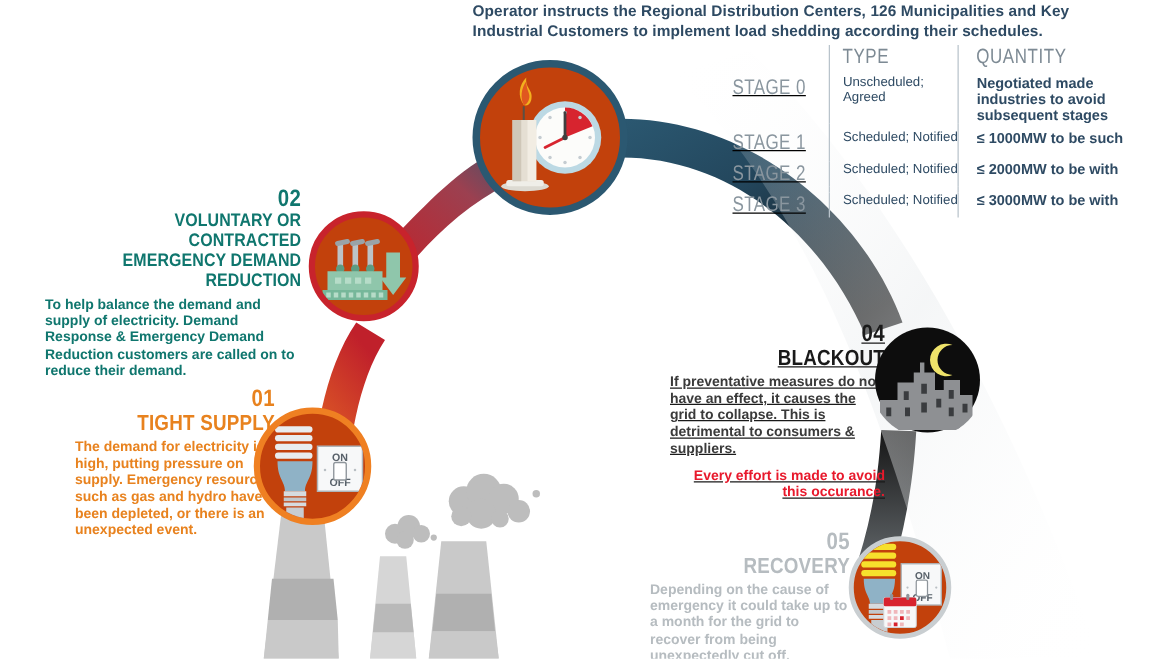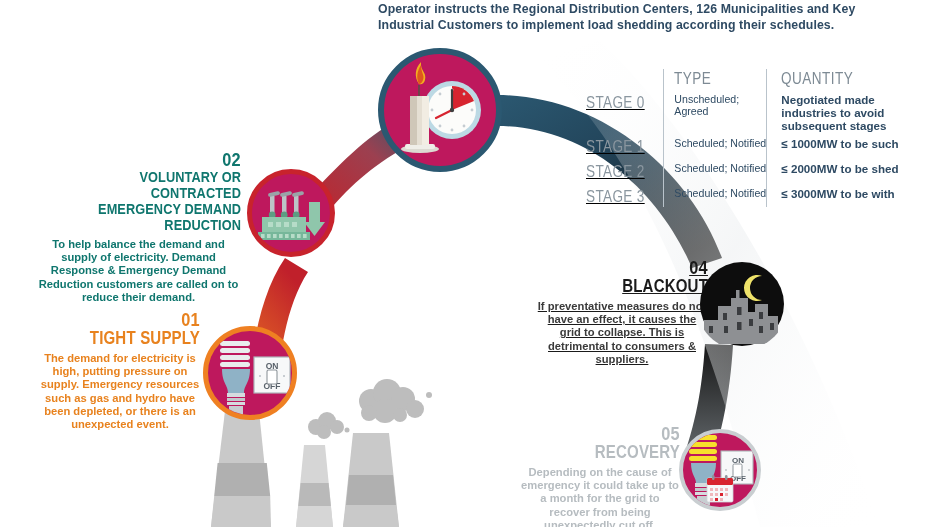--- a/index.html
+++ b/index.html
@@ -18,21 +18,21 @@
     font-size:12.3px;line-height:16.6px;
     color:#2e4a63;font-weight:bold;
     letter-spacing:0.1px;
   }
 
   
   .ribbons{position:absolute;left:0;top:0;width:938px;height:527px;}
 
   
   .table-wrap{position:absolute;left:586px;top:36px;width:340px;height:140px;}
-  .tbl{width:100%;border-collapse:collapse;margin-top:33px;}
+  .tbl{width:100%;border-collapse:collapse;}
   .tbl td{vertical-align:top;padding:0;}
   .th-type,.th-qty{
     font-size:16.5px;color:#7d8a94;font-weight:normal;
     letter-spacing:0.6px;
     font-family:"Liberation Sans Narrow","Liberation Sans",sans-serif;
     transform:scaleX(0.82);transform-origin:left center;
     padding-bottom:5px;
   }
   .stage-lbl{
     font-size:17px;color:#8a969f;letter-spacing:0.4px;
@@ -60,37 +60,37 @@
     font-size:17.5px;font-weight:bold;letter-spacing:0.2px;line-height:18px;
     transform:scaleX(0.86);transform-origin:right center;
     white-space:nowrap;
   }
   .ttl2{
     font-size:14.5px;font-weight:bold;letter-spacing:0.1px;line-height:16px;
     transform:scaleX(0.88);transform-origin:right center;
   }
   .body{
     font-size:11.2px;line-height:13.2px;font-weight:bold;
-    text-align:center;margin-top:5px;
+    text-align:left;margin-top:5px;
   }
   .sub{
     font-size:11.2px;line-height:13.2px;font-weight:bold;
     text-align:right;margin-top:9px;color:#e8192c;
   }
 
   
   #blk02{position:absolute;left:36px;top:150px;width:205px;text-align:right;color:#0f766e;}
-  #blk01{position:absolute;left:40px;top:310px;width:160px;text-align:right;color:#e8821e;}
+  #blk01{position:absolute;left:60px;top:310px;width:160px;text-align:right;color:#e8821e;}
   #blk04{position:absolute;left:536px;top:258px;width:172px;text-align:right;color:#1a1a1a;text-decoration:underline;}
   #blk05{position:absolute;left:520px;top:424px;width:160px;text-align:right;color:#b6bcc0;}
   #blk04 .body{color:#3a3a3a;}
   #blk05 .body{color:#b6bcc0;}
 
   
-  .circ{position:absolute;border-radius:50%;overflow:hidden;box-sizing:border-box;background:#be185d;}
+  .circ{position:absolute;border-radius:50%;overflow:hidden;box-sizing:border-box;background:#c2410c;}
   #c03{left:378px;top:48px;width:124px;height:124px;border:6px solid #2b5871;}
   #c02{left:247px;top:169px;width:88px;height:88px;border:5px solid #c8232c;}
   #c01{left:203px;top:326px;width:94px;height:94px;border:5px solid #ef8022;}
   #c04{left:696px;top:258px;width:92px;height:92px;border:0;background:transparent;}
   #c05{left:679px;top:429px;width:82px;height:82px;border:4px solid #c9ced1;}
 
   .icon-svg{display:block;width:100%;height:100%;}
 
   
   .towers{position:absolute;left:185px;top:375px;width:265px;height:152px;}
@@ -219,21 +219,21 @@
           </tr>
 
       <tr>
         <td class="col-a">
               <div class="stage-lbl">STAGE 2</div>
             </td>
         <td class="col-b">
               <div class="cell-type">Scheduled; Notified</div>
             </td>
         <td class="col-c">
-              <div class="cell-qty">≤ 2000MW to be shed</div>
+              <div class="cell-qty">≤ 2000MW to be with</div>
             </td>
       </tr>
       <tr class="rowpad">
             <td class="col-a"></td>
             <td class="col-b"></td>
             <td class="col-c"></td>
           </tr>
 
       <tr>
         <td class="col-a">
@@ -260,20 +260,21 @@
   <div id="blk01">
     <div class="num">01</div>
     <div class="ttl">TIGHT SUPPLY</div>
     <div class="body">The demand for electricity is high, putting pressure on supply. Emergency resources such as gas and hydro have been depleted, or there is an unexpected event.</div>
   </div>
 
   <div id="blk04">
     <div class="num">04</div>
     <div class="ttl">BLACKOUT</div>
     <div class="body">If preventative measures do not have an effect, it causes the grid to collapse. This is detrimental to consumers &amp; suppliers.</div>
+    <div class="sub">Every effort is made to avoid this occurance.</div>
   </div>
 
   <div id="blk05">
     <div class="num">05</div>
     <div class="ttl">RECOVERY</div>
     <div class="body">Depending on the cause of emergency it could take up to a month for the grid to recover from being unexpectedly cut off.</div>
   </div>
 
   <div class="circ" id="c03">
     <svg class="icon-svg" viewBox="0 0 112 112">

